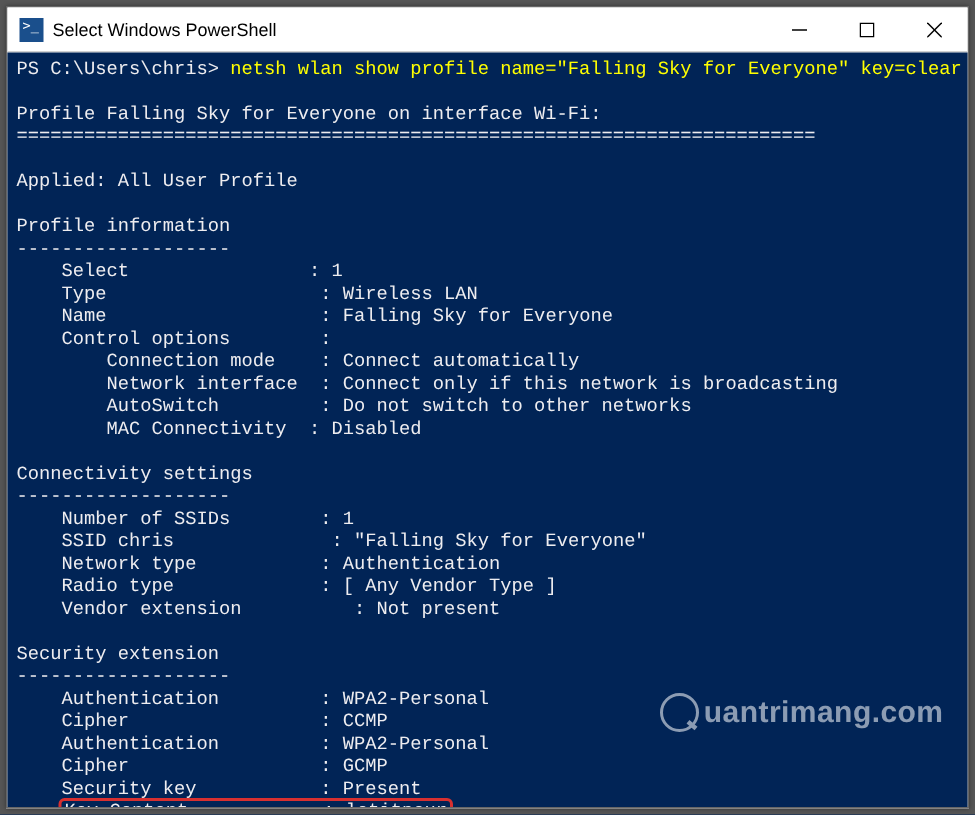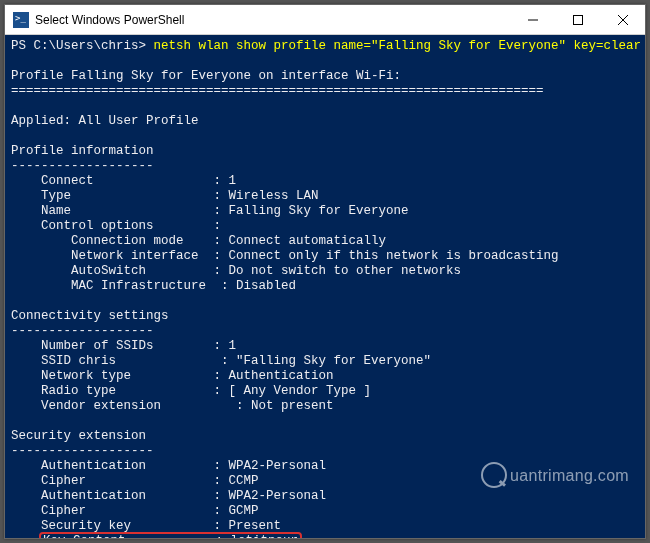--- a/index.html
+++ b/index.html
@@ -94,22 +94,22 @@
     content: "";
     position: absolute;
     width: 7px; height: 2.5px;
     background: #fff;
     right: -1px; bottom: 2px;
     transform: rotate(40deg);
   }
   .wm-text {
     color: #fff;
     font-family: 'Segoe UI', sans-serif;
-    font-weight: 400;
-    font-size: 16px;
+    font-weight: 700;
+    font-size: 20px;
     letter-spacing: 0.3px;
   }
 </style>
 </head>
 <body>
 
 <div class="frame">
   <div class="titlebar">
     <div class="titlebar-icon"></div>
     <div class="titlebar-text">Select Windows PowerShell</div>
@@ -133,28 +133,28 @@
 
   <div class="console"><span>PS C:\Users\chris&gt; </span><span class="cmd">netsh wlan show profile name="Falling Sky for Everyone" key=clear</span>
 
 <span>Profile Falling Sky for Everyone on interface Wi-Fi:</span>
 <span>=======================================================================</span>
 
 <span><span>Applied</span>: <span>All User Profile</span></span>
 
 <span>Profile information</span>
 <span>-------------------</span>
-    <span><span>Connect</span>                : <span>1</span></span>
+    <span><span>Select</span>                : <span>1</span></span>
     <span><span>Type</span>                   : <span>Wireless LAN</span></span>
     <span><span>Name</span>                   : <span>Falling Sky for Everyone</span></span>
     <span><span>Control options</span>        :</span>
         <span><span>Connection mode</span>    : <span>Connect automatically</span></span>
         <span><span>Network interface</span>  : <span>Connect only if this network is broadcasting</span></span>
         <span><span>AutoSwitch</span>         : <span>Do not switch to other networks</span></span>
-        <span><span>MAC Infrastructure</span>  : <span>Disabled</span></span>
+        <span><span>MAC Connectivity</span>  : <span>Disabled</span></span>
 
 <span>Connectivity settings</span>
 <span>-------------------</span>
     <span><span>Number of SSIDs</span>        : <span>1</span></span>
     <span><span>SSID chris</span>              : <span>"Falling Sky for Everyone"</span></span>
     <span><span>Network type</span>           : <span>Authentication</span></span>
     <span><span>Radio type</span>             : <span>[ Any Vendor Type ]</span></span>
     <span><span>Vendor extension</span>          : <span>Not present</span></span>
 
 <span>Security extension</span>

